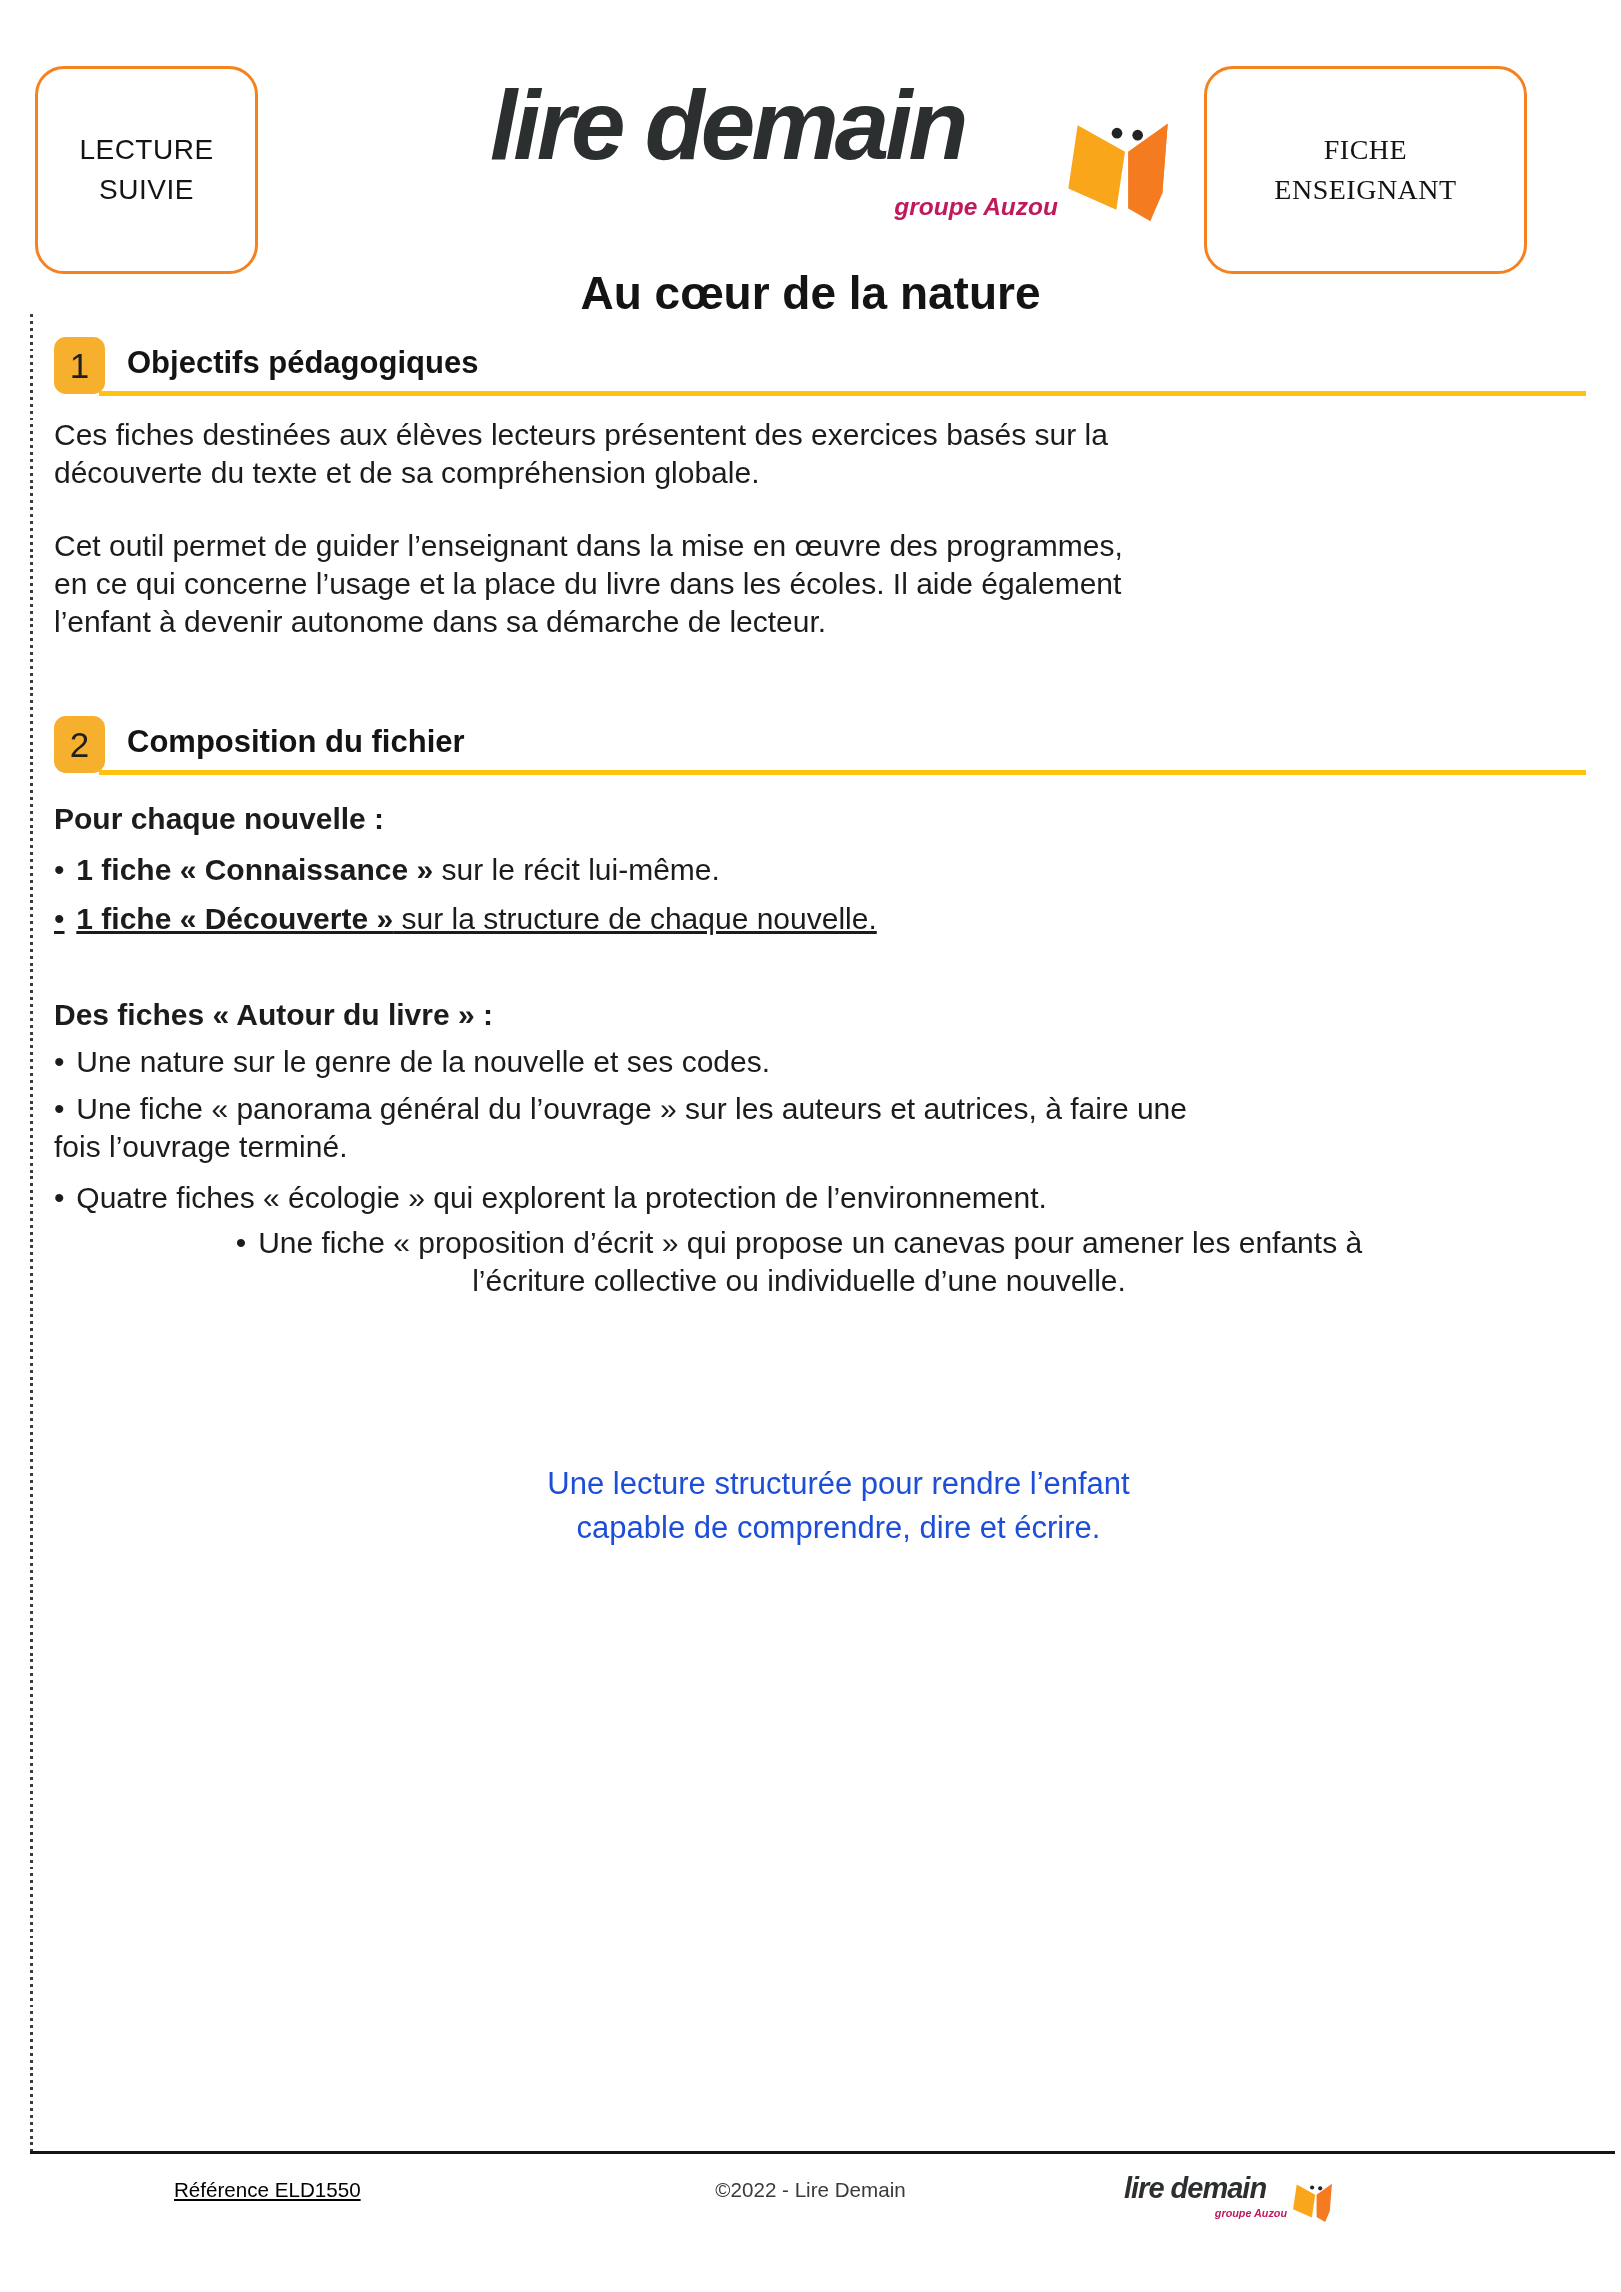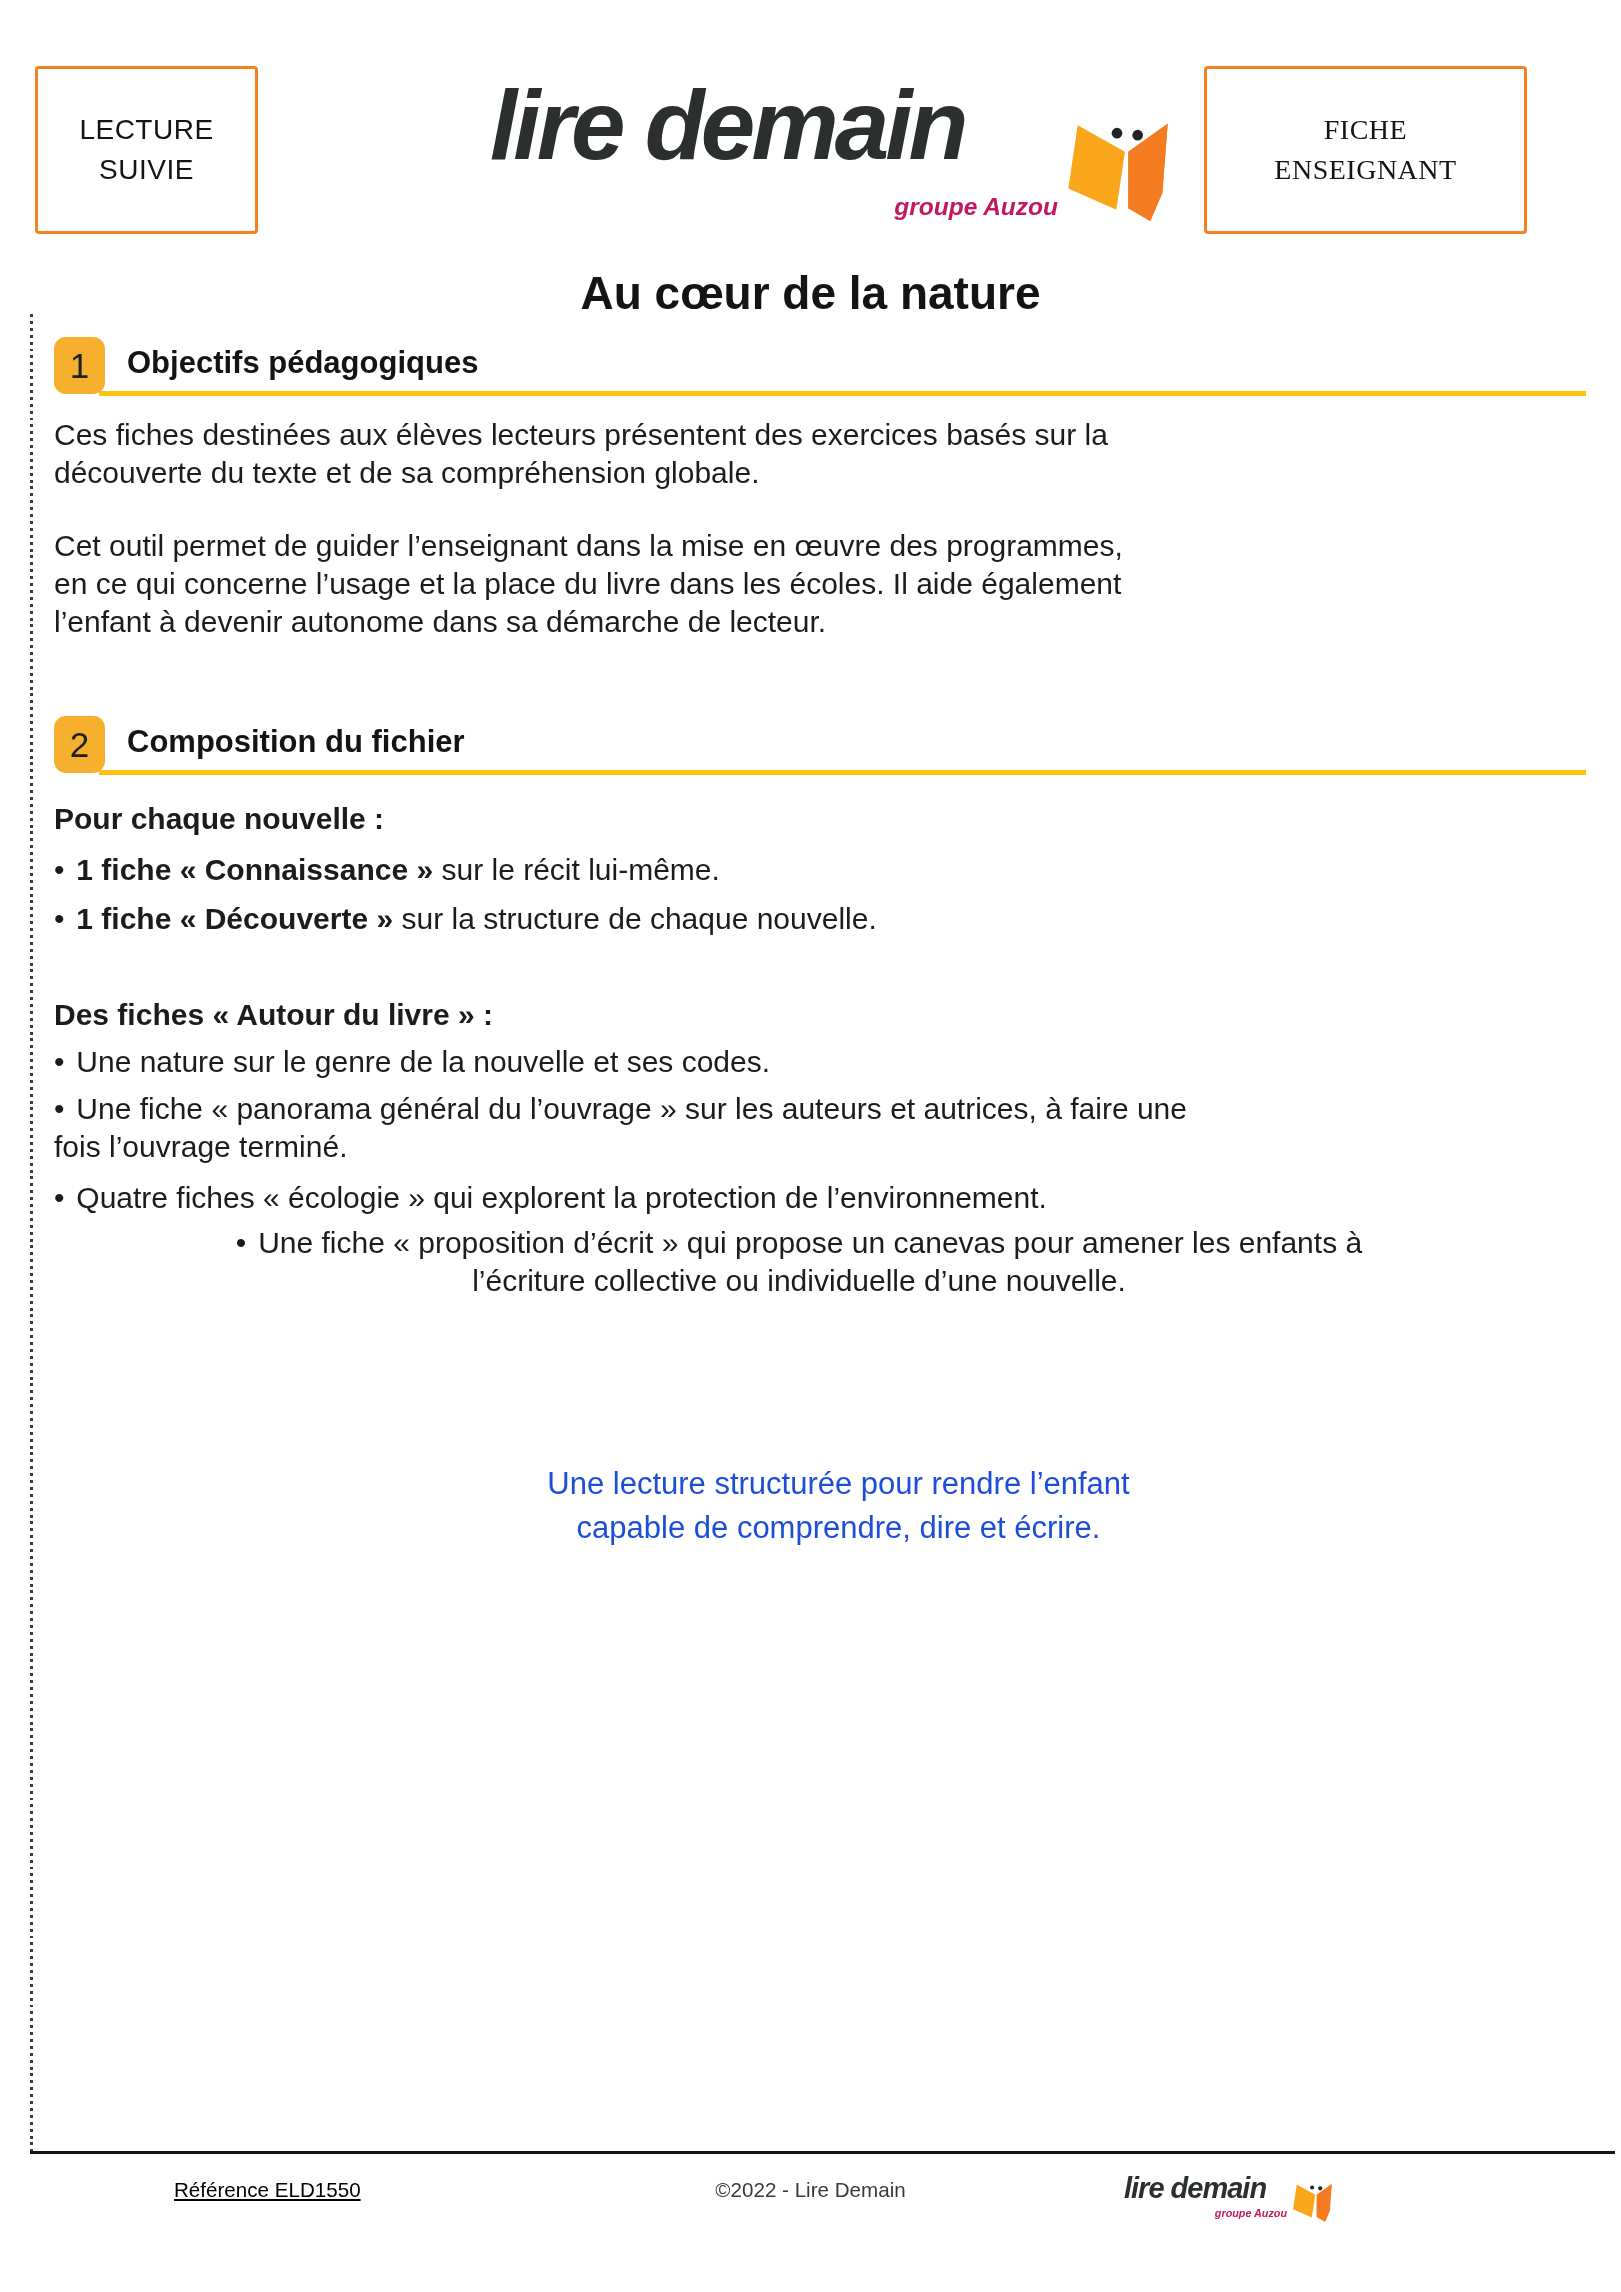--- a/index.html
+++ b/index.html
@@ -10,22 +10,22 @@
   }
 
   
   .dotted-rule {
     position:absolute; left:30px; top:314px; width:2.9px; height:1839px;
     background:repeating-linear-gradient(to bottom, #3b3b3b 0 2.9px, transparent 2.9px 6.9px);
   }
 
   
   .badge {
-    position:absolute; top:66px; height:168px; box-sizing:border-box;
-    border:3.9px solid #f5821f; border-radius:4px; background:#ffffff;
+    position:absolute; top:66px; height:208px; box-sizing:border-box;
+    border:3.9px solid #f5821f; border-radius:29px; background:#ffffff;
     display:flex; flex-direction:column; align-items:center; justify-content:center;
     font-size:28px; line-height:40px; color:#141414; letter-spacing:0.5px;
   }
   .badge-left  { left:35px;  width:223px; }
   .badge-right { left:1204px; width:323px;font-family:Liberation Serif, serif; }
 
   
   .logo-wrap { position:absolute; left:490px; top:54px; width:706px; height:211px; }
   .logo-text {
     position:absolute; left:0; top:21.6px; font-size:98px; line-height:98px;
@@ -61,21 +61,21 @@
     position:absolute; left:54px; width:1392px; margin:0;
     font-size:30px; line-height:38px; white-space:pre-line; color:#1c1c1c;
   }
   .p1 { top:416px; }
   .p2 { top:527px; }
   .group-title { font-weight:bold; white-space:normal; }
   .gt1 { top:800px; }
   .gt2 { top:996px; }
   .bullet { width:1490px; }
   .b1 { top:851px; }
-  .b2 { top:900px; }
+  .b2 { top:900px;text-decoration:underline; }
   .b3 { top:1043px; }
   .b4 { top:1090px; }
   .b5 { top:1179px; }
   .b6 { top:1224px;text-align:center; }
   .b-dot  { margin-right:11.8px; }
   .b-bold { font-weight:bold; }
 
   .callout {
     position:absolute; left:0; top:1462px; width:100%; text-align:center;
     font-size:31px; line-height:44px; font-weight:normal; white-space:pre-line; color:#1d4ed8;padding-left:28px;

